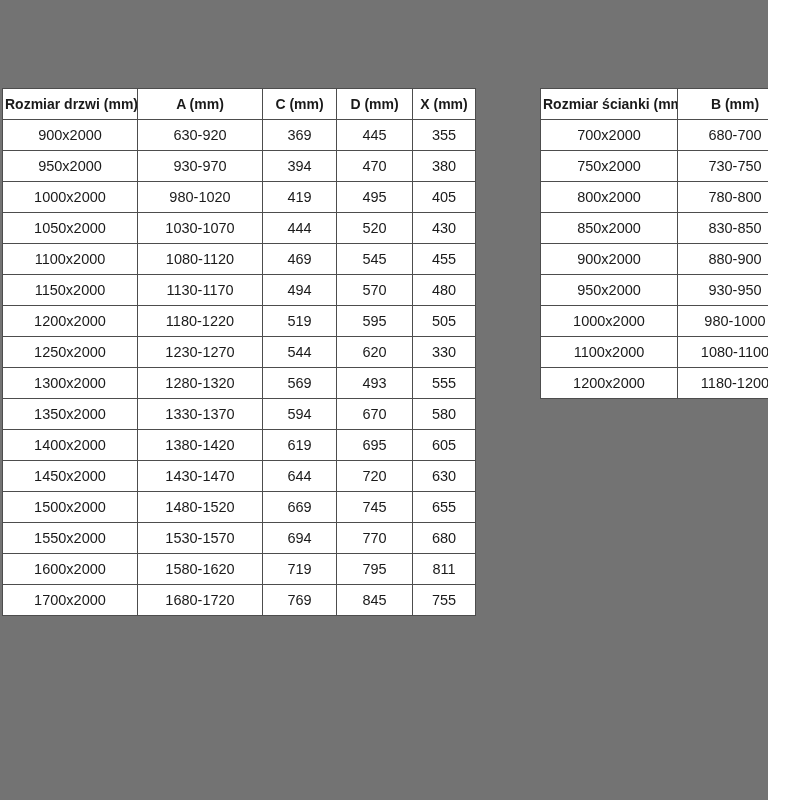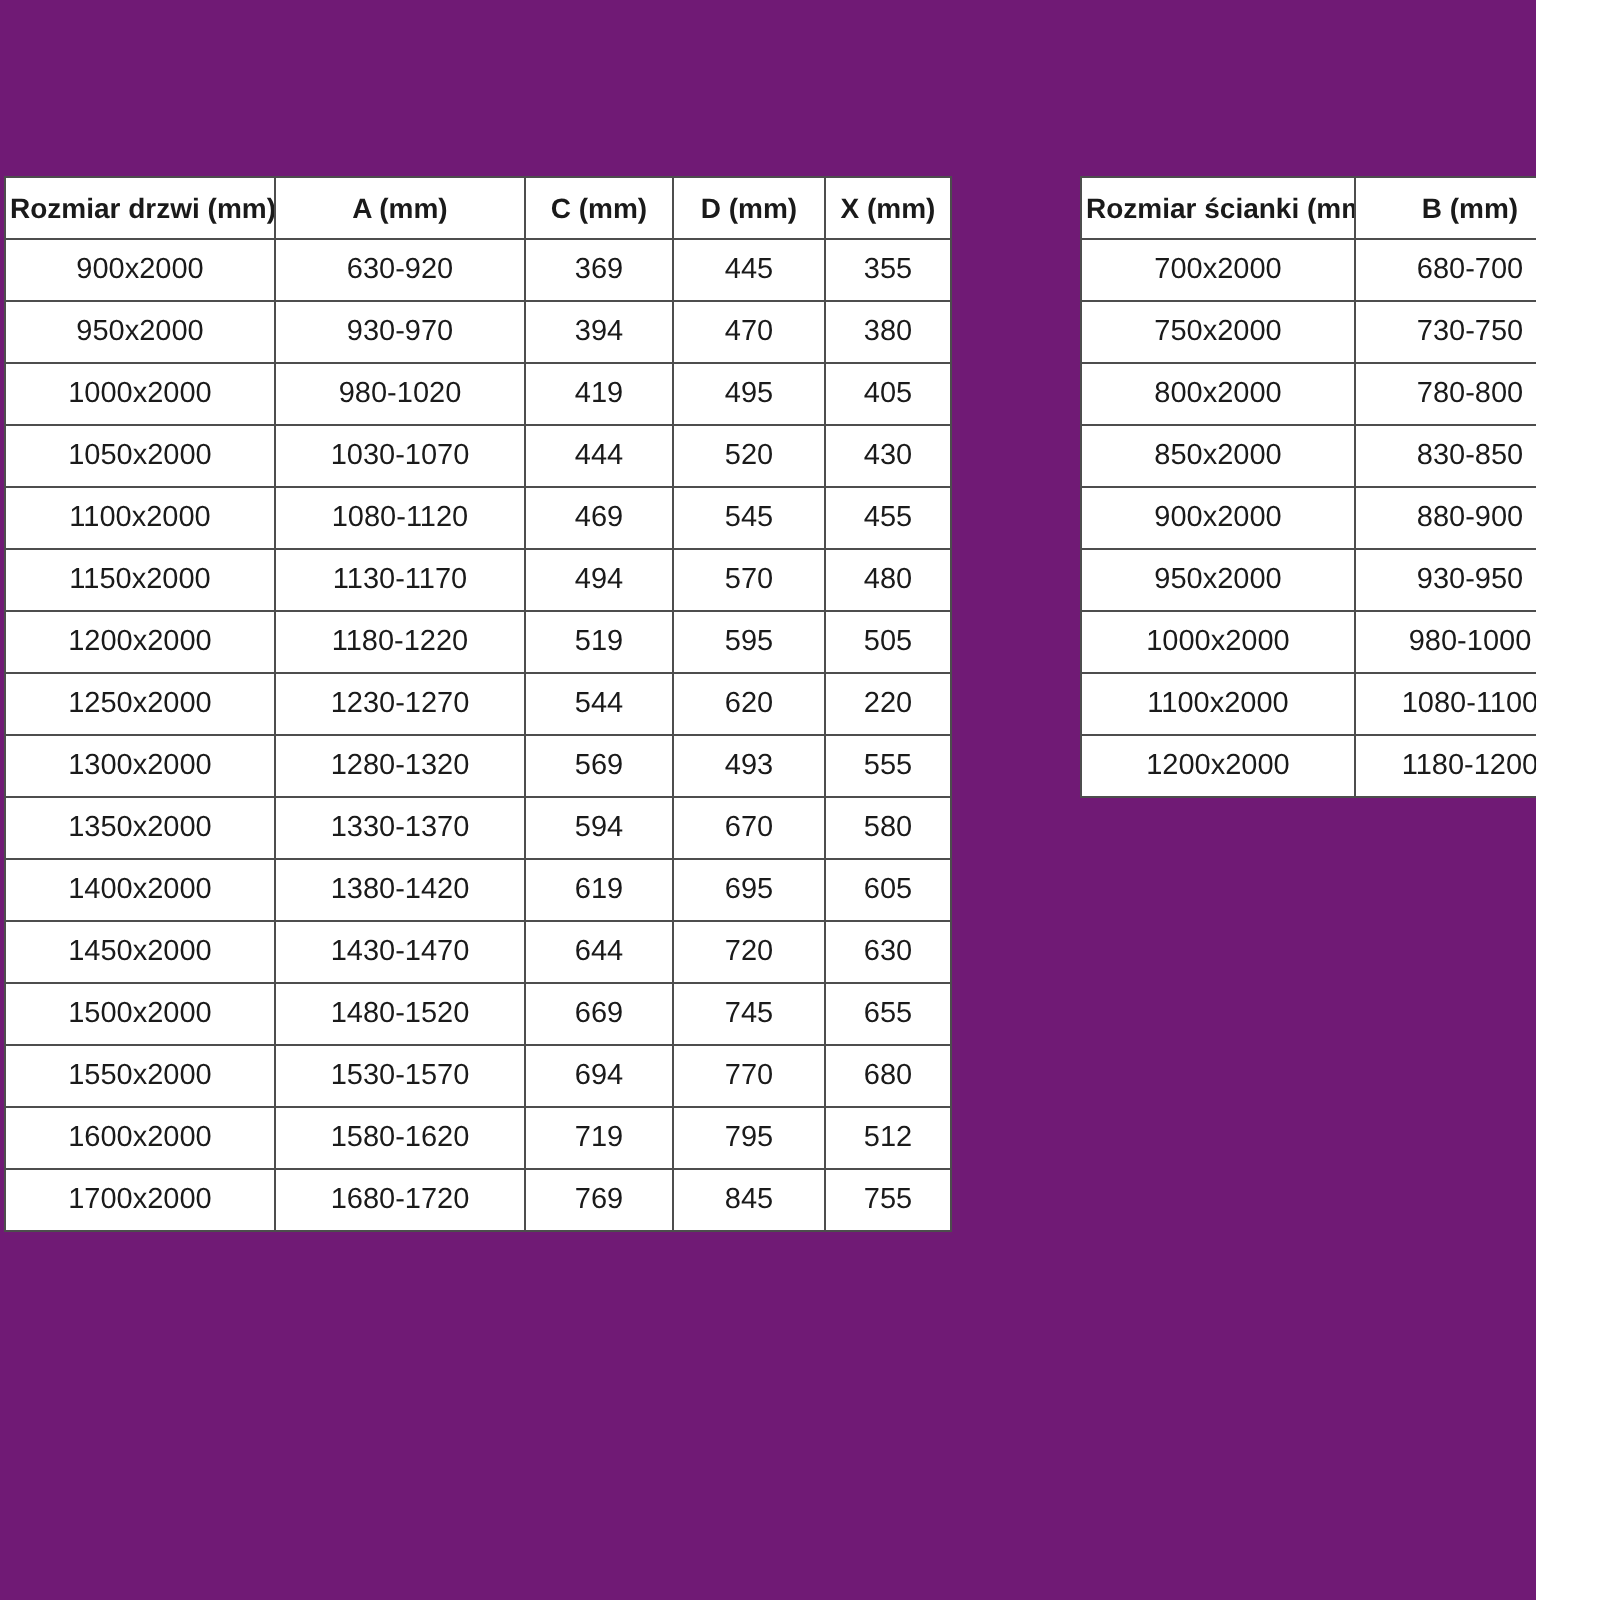--- a/index.html
+++ b/index.html
@@ -7,21 +7,21 @@
     padding: 0;
     background: #ffffff;
     width: 800px;
     height: 800px;
     font-family: "Liberation Sans", sans-serif;
   }
   .page {
     position: relative;
     width: 768px;
     height: 800px;
-    background: #701a75;
+    background: #737373;
     overflow: hidden;
   }
   table.dim-table {
     position: absolute;
     border-collapse: collapse;
     table-layout: fixed;
     background: #ffffff;
   }
   table.dim-table th,
   table.dim-table td {
@@ -121,21 +121,21 @@
           <td>1180-1220</td>
           <td>519</td>
           <td>595</td>
           <td>505</td>
         </tr>
         <tr>
           <td>1250x2000</td>
           <td>1230-1270</td>
           <td>544</td>
           <td>620</td>
-          <td>220</td>
+          <td>330</td>
         </tr>
         <tr>
           <td>1300x2000</td>
           <td>1280-1320</td>
           <td>569</td>
           <td>493</td>
           <td>555</td>
         </tr>
         <tr>
           <td>1350x2000</td>
@@ -170,21 +170,21 @@
           <td>1530-1570</td>
           <td>694</td>
           <td>770</td>
           <td>680</td>
         </tr>
         <tr>
           <td>1600x2000</td>
           <td>1580-1620</td>
           <td>719</td>
           <td>795</td>
-          <td>512</td>
+          <td>811</td>
         </tr>
         <tr>
           <td>1700x2000</td>
           <td>1680-1720</td>
           <td>769</td>
           <td>845</td>
           <td>755</td>
         </tr>
       </tbody>
   </table>

